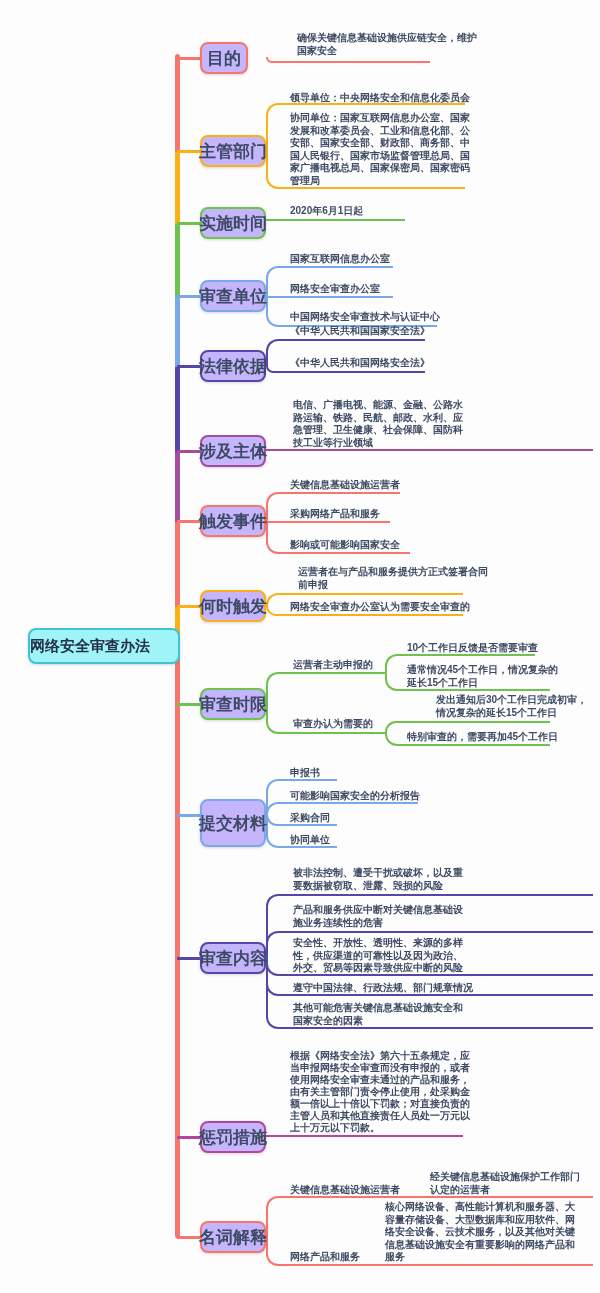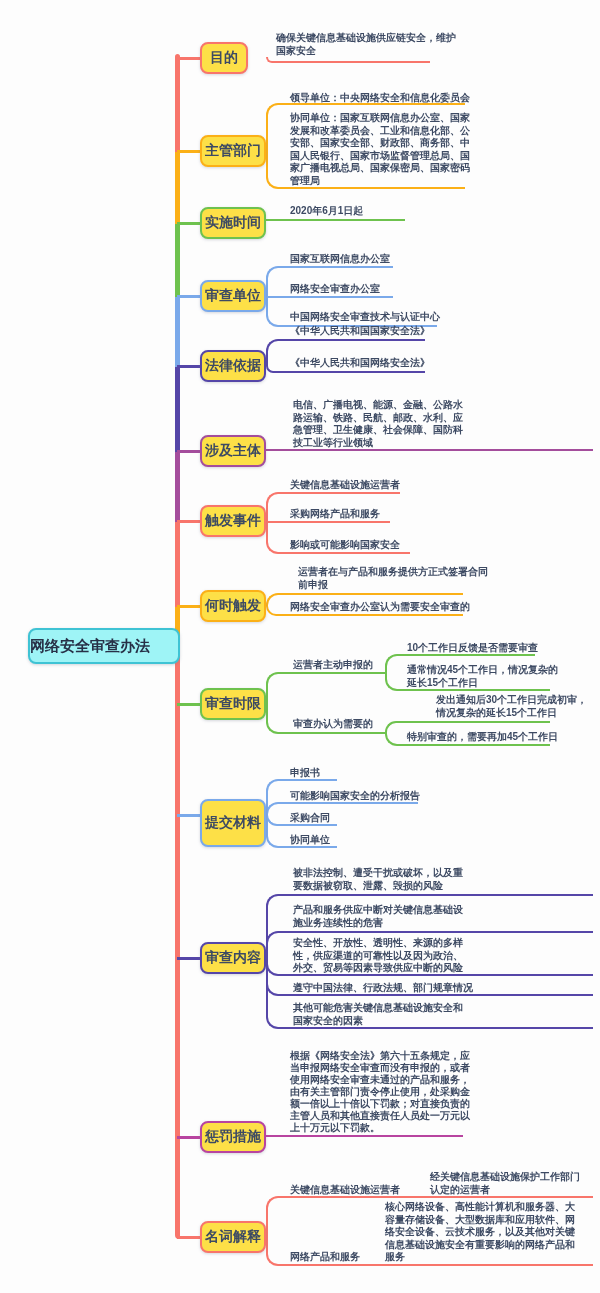--- a/index.html
+++ b/index.html
@@ -1,22 +1,22 @@
 <!DOCTYPE html>
 <html><head>
 <meta charset="utf-8">
 <style>
   html,body{margin:0;padding:0;background:#fff;}
   *{box-sizing:border-box;}
   #canvas{position:relative;width:600px;height:1293px;background:#fdfdfd;overflow:hidden;
           font-family:"Liberation Sans",sans-serif;color:#3d4a63;}
   .trunk{position:absolute;left:175px;width:5px;z-index:1;}
   .tconn{position:absolute;left:177px;width:25px;height:3px;z-index:1;}
-  .topic{position:absolute;border:2px solid var(--c);border-radius:8px;background:#fde047;
-         display:flex;align-items:center;justify-content:center;font-weight:bold;font-size:14px;
+  .topic{position:absolute;border:2px solid var(--c);border-radius:8px;background:#c4b5fd;
+         display:flex;align-items:center;justify-content:center;font-weight:bold;font-size:17px;
          box-shadow:0 1px 3px rgba(110,120,140,.28);z-index:3;white-space:nowrap;}
   .central{position:absolute;left:28px;top:628px;width:152px;height:36px;background:#9ef4f6;
            border:2px solid #3fc3d4;border-radius:8px;display:flex;align-items:center;
            font-weight:bold;font-size:15px;color:#273047;box-shadow:0 1px 3px rgba(110,120,140,.3);z-index:3;}
   .leaf{position:absolute;font-size:10px;line-height:12.5px;font-weight:600;z-index:2;}
   .eu{position:absolute;border-left:2.5px solid var(--c);border-top:2.5px solid var(--c);
       border-top-left-radius:12px;z-index:1;}
   .ed{position:absolute;border-left:2.5px solid var(--c);border-bottom:2.5px solid var(--c);
       border-bottom-left-radius:12px;z-index:1;}
   .hl{position:absolute;height:0;border-top:2.5px solid var(--c);z-index:1;}
@@ -39,21 +39,21 @@
 
   <div class="central">
     <span>网络安全审查办法</span>
   </div>
 
   <div class="tconn" style="top:57px;background:#f8756b;"></div>
   <div class="topic" style="--c:#f8756b;left:200px;top:42px;width:48px;height:32px;">
     <span>目的</span>
   </div>
   <div class="ed" style="--c:#f8756b;left:266px;top:57px;width:164px;height:6px;"></div>
-  <div class="leaf" style="left:276px;top:32px;width:180px;">确保关键信息基础设施供应链安全，维护国家安全</div>
+  <div class="leaf" style="left:297px;top:32px;width:180px;">确保关键信息基础设施供应链安全，维护国家安全</div>
 
   <div class="tconn" style="top:150px;background:#fbb017;"></div>
   <div class="topic" style="--c:#fbb017;left:200px;top:135px;width:66px;height:32px;">
     <span>主管部门</span>
   </div>
   <div class="eu" style="--c:#fbb017;left:266px;top:103px;width:199px;height:48px;"></div>
   <div class="leaf nw" style="left:290px;top:92px;">领导单位：中央网络安全和信息化委员会</div>
   <div class="ed" style="--c:#fbb017;left:266px;top:151px;width:199px;height:38px;"></div>
   <div class="leaf" style="left:290px;top:112px;width:182px;">协同单位：国家互联网信息办公室、国家发展和改革委员会、工业和信息化部、公安部、国家安全部、财政部、商务部、中国人民银行、国家市场监督管理总局、国家广播电视总局、国家保密局、国家密码管理局</div>
 

